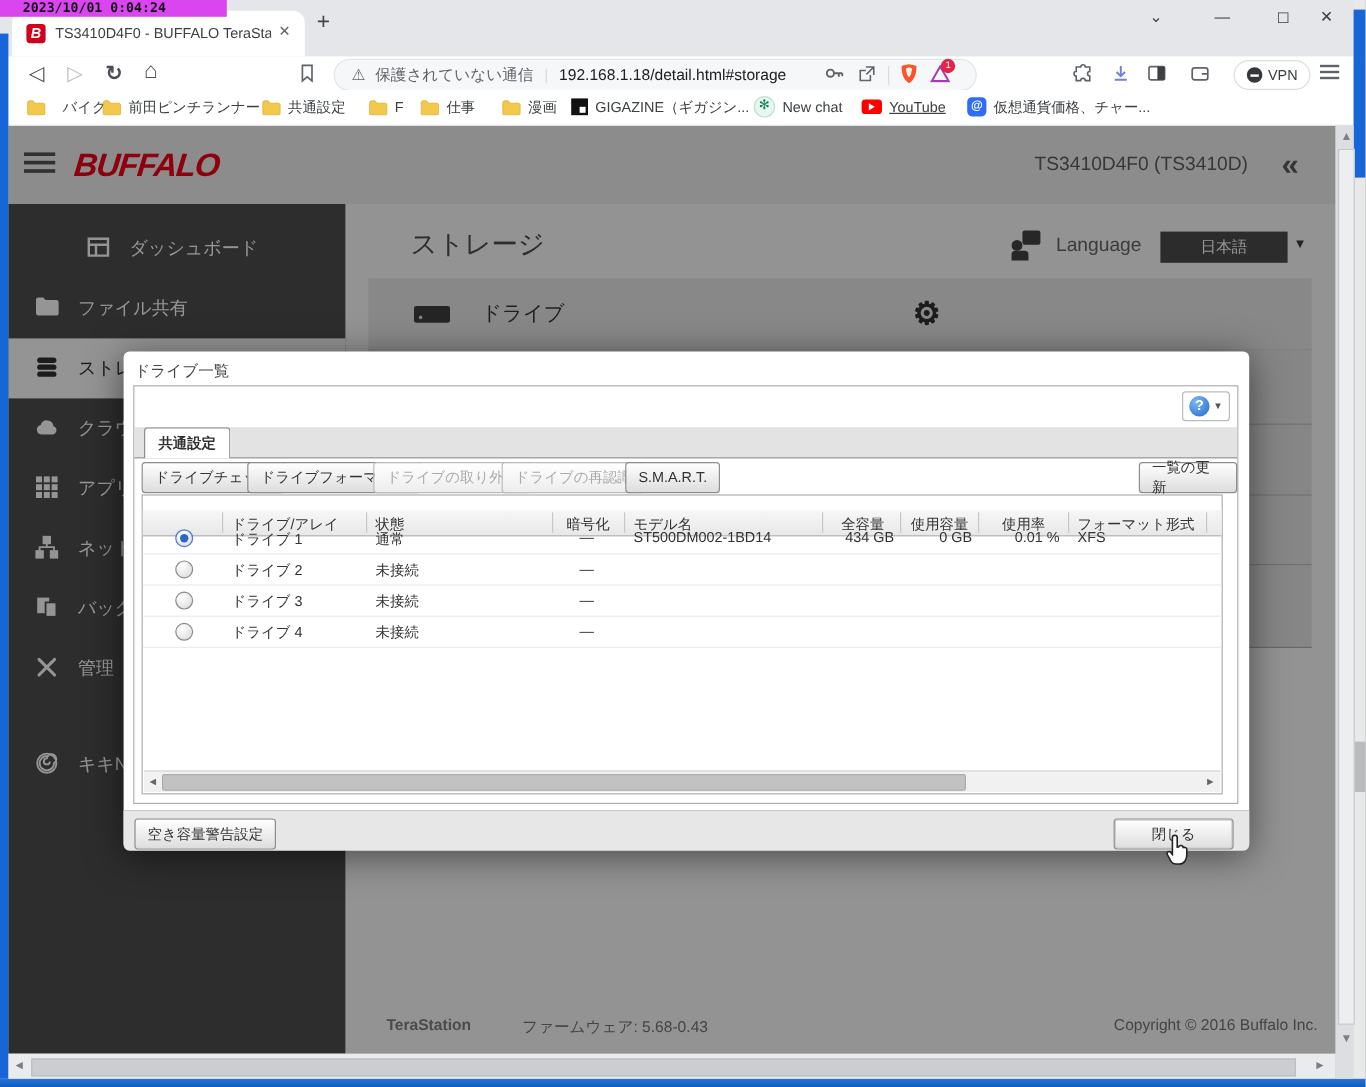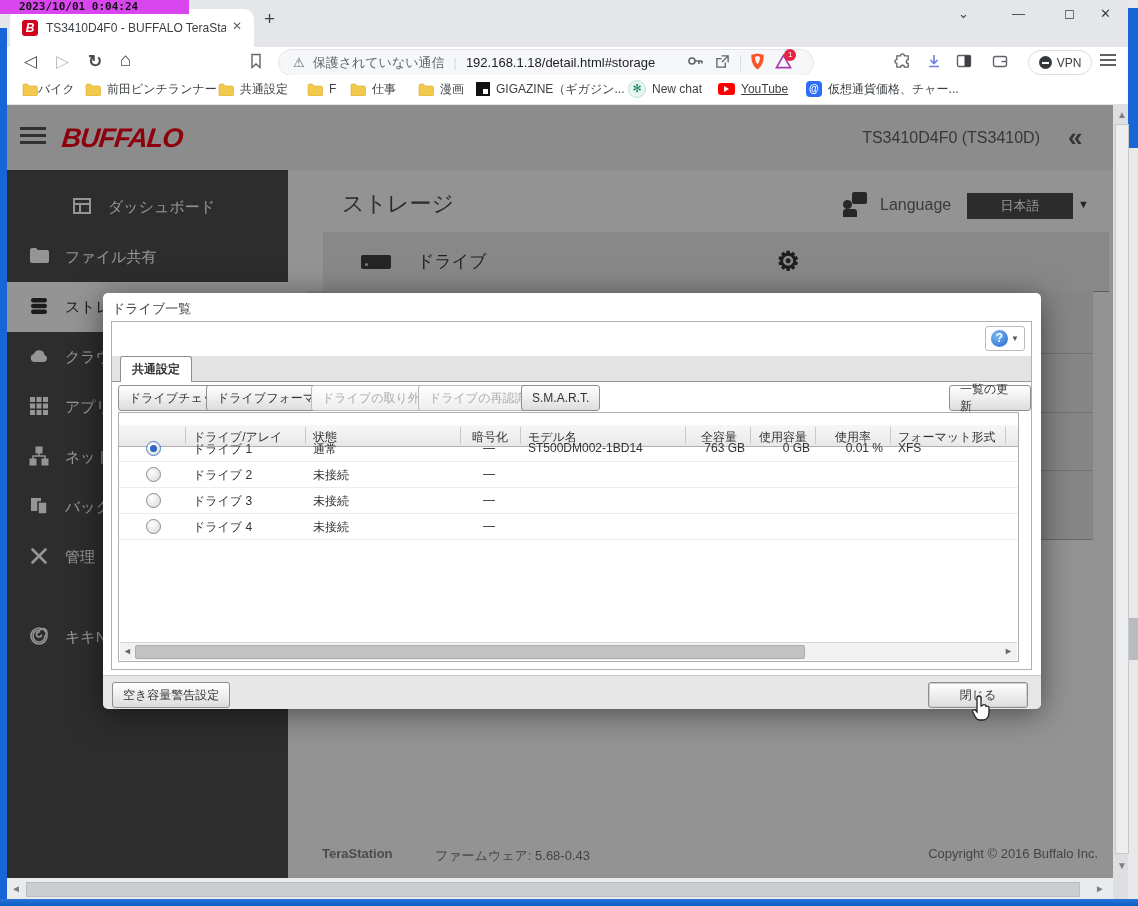--- a/index.html
+++ b/index.html
@@ -34,21 +34,21 @@
   .logo{left:62px;top:123px;color:#e60012;font:italic 900 27px "Liberation Sans",sans-serif;
     letter-spacing:-1px;transform:skewX(-6deg);}
   .devname{left:840px;top:129px;width:200px;text-align:right;color:#5a5a5a;font-size:16px;}
   .collapse{left:1068px;top:122px;color:#565656;font-size:26px;font-weight:bold;}
   .sidebar{left:7px;top:170px;width:281px;height:708px;background:#4a4a4a;}
   .sbitem{left:0;width:281px;height:50px;color:#f0f0f0;font-size:15px;}
   .sbitem .ico{width:22px;height:22px;margin:0 14px 0 22px;flex:none;}
   .sbitem.sel{background:#efefef;color:#2e2e2e;}
   .main{left:288px;top:170px;width:825px;height:708px;background:#ededed;}
   .pagetitle{left:54px;top:19px;font-size:22px;color:#4a4a4a;}
-  .panel-h{left:35px;top:62px;width:786px;height:59px;background:#dcdcdc;border-bottom:1px solid #9a9a9a;}
+  .panel-h{left:19px;top:62px;width:786px;height:59px;background:#dcdcdc;border-bottom:1px solid #9a9a9a;}
   .panel-b{left:19px;top:121px;width:786px;height:248px;background:#d9d9d9;border-bottom:1px solid #a8a8a8;}
   .prow{left:0;width:786px;border-bottom:1px solid #b5b5b5;}
   .driveico{width:30px;height:14px;background:#3c3c3c;border-radius:2px;position:relative;}
   .driveico::after{content:'';position:absolute;left:4px;bottom:3px;width:3px;height:3px;background:#cfcfcf;border-radius:50%;}
   .gear{font-size:26px;color:#2f2f2f;-webkit-text-stroke:1px #2f2f2f;}
   .langbtn{left:679px;top:23px;width:106px;height:26px;background:#484848;color:#f0f0f0;font-size:13px;
     justify-content:center;}
   .pfooter{left:0;top:668px;width:825px;height:40px;font-size:13px;color:#6f6f6f;}
   
   .overlay{left:7px;top:105px;width:1106px;height:794px;background:rgba(0,0,0,.38);z-index:50;}
@@ -182,21 +182,21 @@
   <div style="width:16px;height:2px;background:#5f6368;margin:3px 0;"></div>
   <div style="width:16px;height:2px;background:#5f6368;margin:3px 0;"></div>
   <div style="width:16px;height:2px;background:#5f6368;margin:3px 0;"></div>
 </div>
 
 <div class="abs bookmarks"></div>
 <div class="abs bm flex" style="left:22px;">
   <svg width="16" height="13" viewBox="0 0 16 13">
       <path d="M1 2.5C1 1.7 1.7 1 2.5 1h3L7 3h7c.8 0 1.5.7 1.5 1.5v7c0 .8-.7 1.5-1.5 1.5h-11A1.5 1.5 0 011 11.5z" fill="#f2c94c" stroke="#d9ab2b" stroke-width=".6"></path>
     </svg>
-  <span style="margin-left:0;">バイク</span>
+  <span style="margin-left:14px;">バイク</span>
 </div>
 <div class="abs bm flex" style="left:85px;">
   <svg width="16" height="13" viewBox="0 0 16 13">
       <path d="M1 2.5C1 1.7 1.7 1 2.5 1h3L7 3h7c.8 0 1.5.7 1.5 1.5v7c0 .8-.7 1.5-1.5 1.5h-11A1.5 1.5 0 011 11.5z" fill="#f2c94c" stroke="#d9ab2b" stroke-width=".6"></path>
     </svg>
   <span style="margin-left:6px;">前田ピンチランナー</span>
 </div>
 <div class="abs bm flex" style="left:218px;">
   <svg width="16" height="13" viewBox="0 0 16 13">
       <path d="M1 2.5C1 1.7 1.7 1 2.5 1h3L7 3h7c.8 0 1.5.7 1.5 1.5v7c0 .8-.7 1.5-1.5 1.5h-11A1.5 1.5 0 011 11.5z" fill="#f2c94c" stroke="#d9ab2b" stroke-width=".6"></path>
@@ -398,21 +398,21 @@
           <i class="vline" style="left:771px;"></i>
           <i class="vline" style="left:886px;"></i>
       </div>
 
       <div class="abs trow" style="top:22px;">
         <span class="radio sel"></span>
         <span style="left:74px;">ドライブ 1</span>
         <span style="left:194px;">通常</span>
         <span style="left:364px;">—</span>
         <span style="left:409px;">ST500DM002-1BD14</span>
-        <span style="left:566px;width:60px;text-align:right;">763 GB</span>
+        <span style="left:566px;width:60px;text-align:right;">434 GB</span>
         <span style="left:631px;width:60px;text-align:right;">0 GB</span>
         <span style="left:696px;width:68px;text-align:right;">0.01 %</span>
         <span style="left:779px;">XFS</span>
       </div>
       <div class="abs trow" style="top:48px;">
         <span class="radio"></span>
         <span style="left:74px;">ドライブ 2</span>
         <span style="left:194px;">未接続</span>
         <span style="left:364px;">—</span>
       </div>

